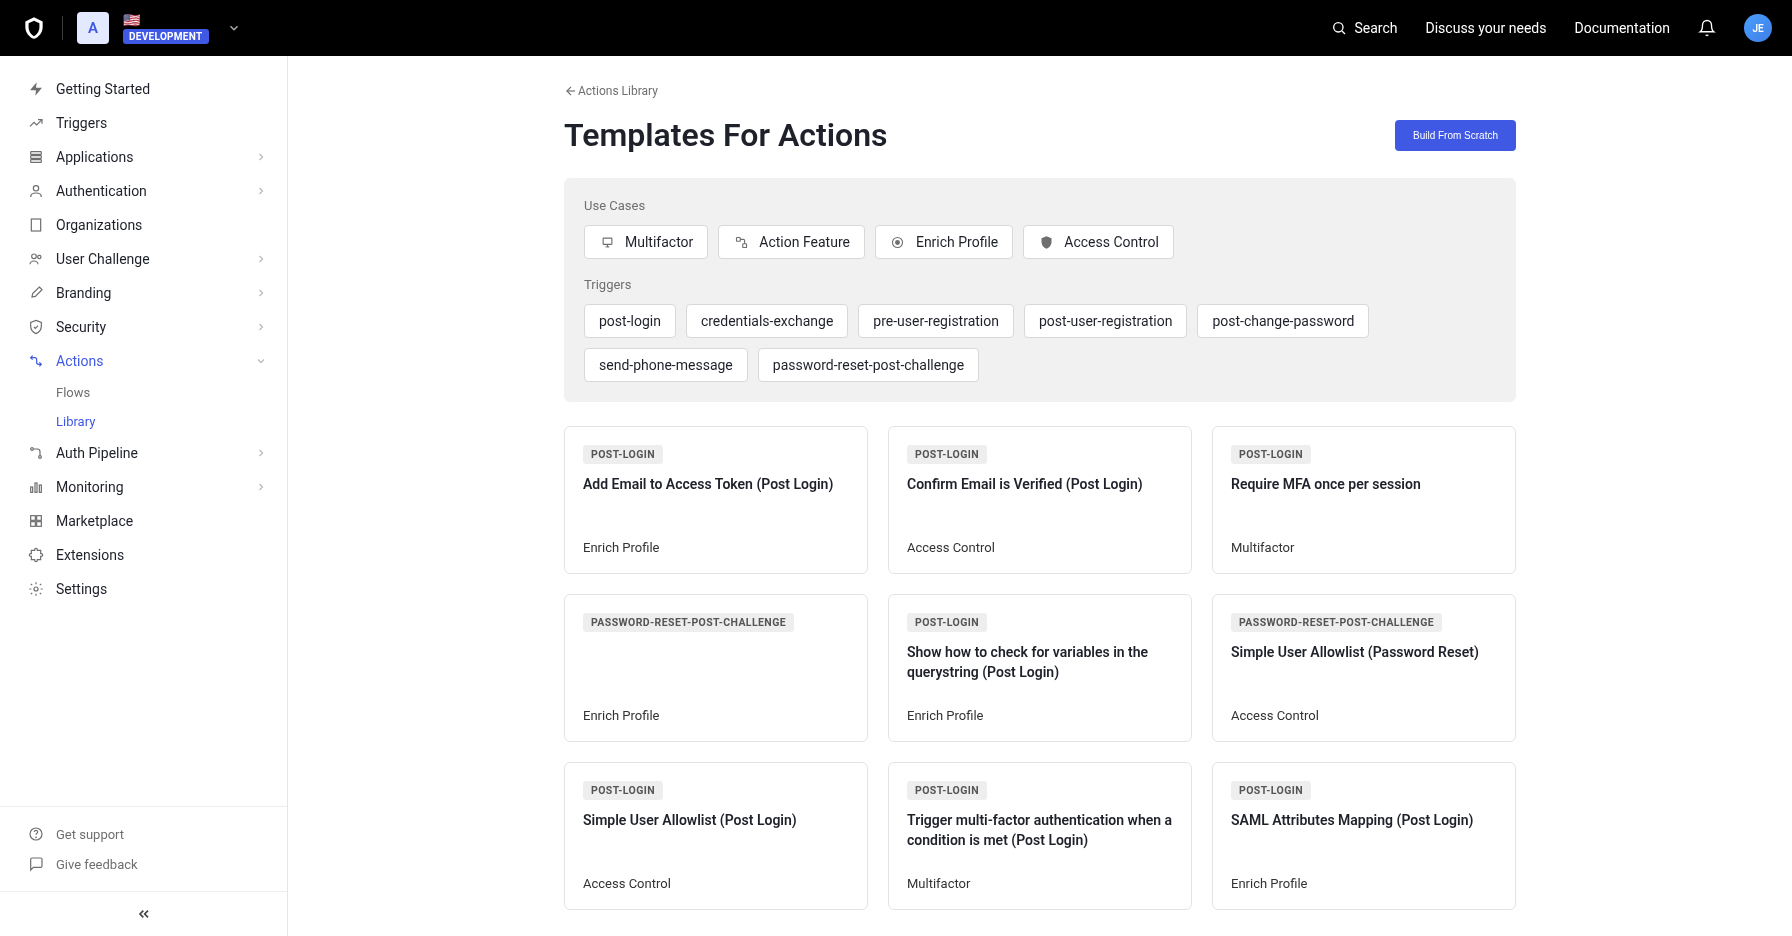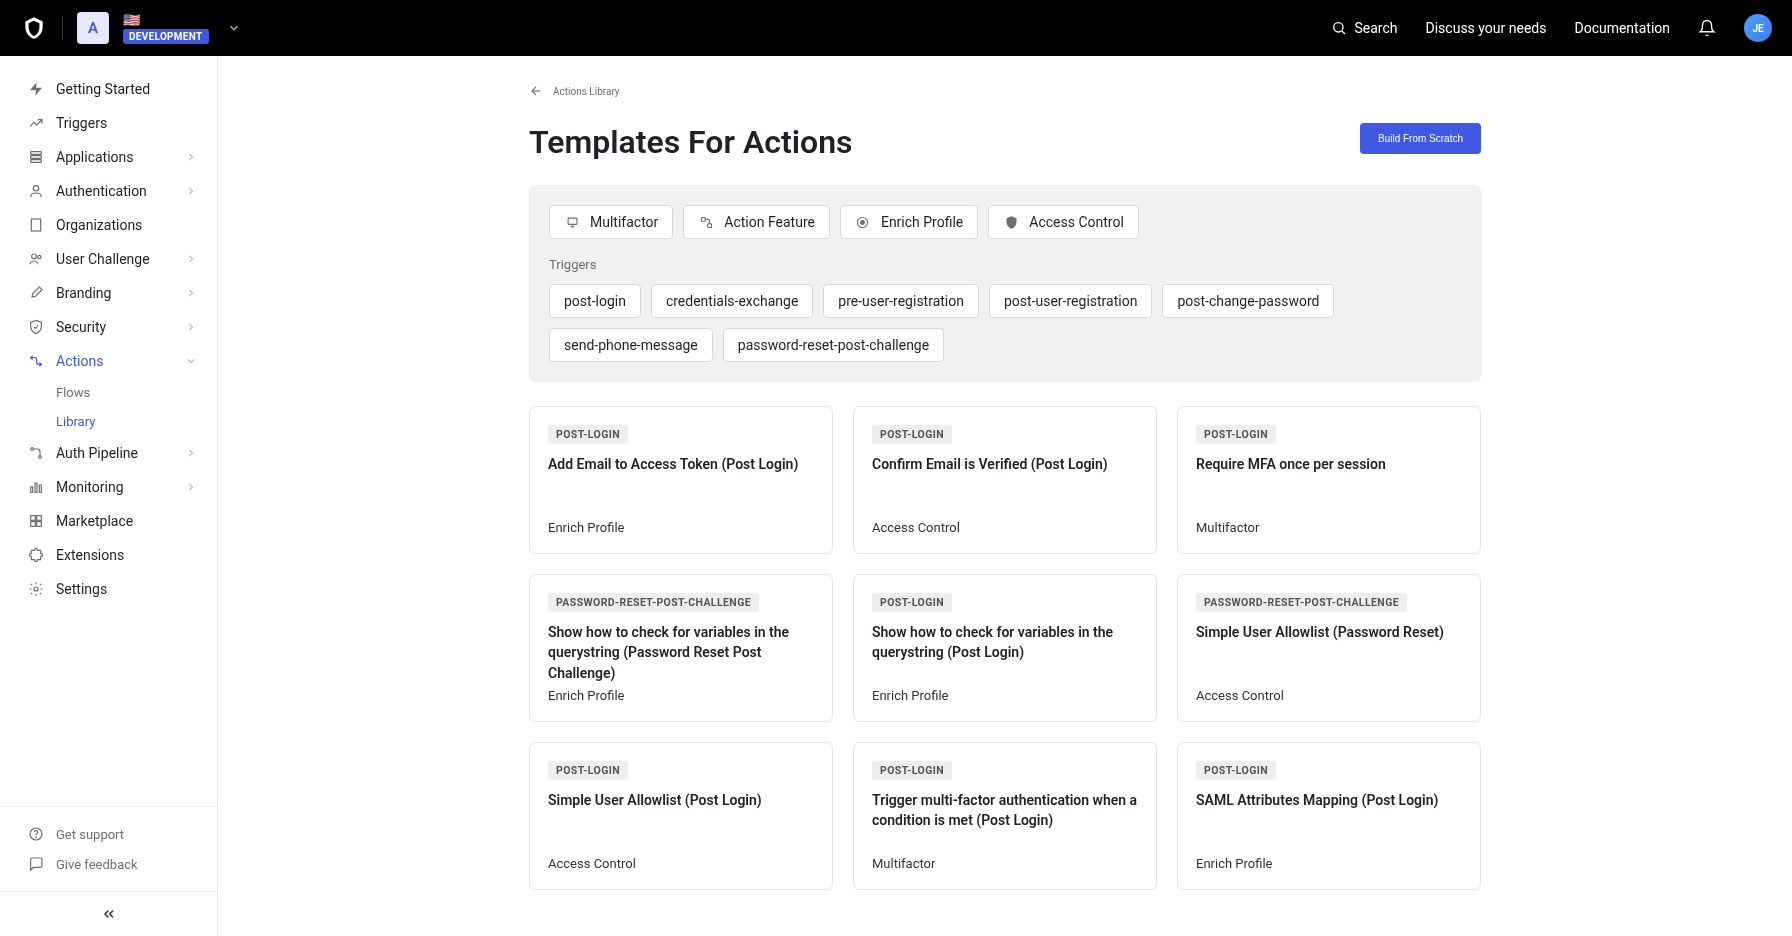--- a/index.html
+++ b/index.html
@@ -16,41 +16,41 @@
 .env-badge { background: #3f59e4; color: #fff; font-size: 10px; font-weight: 700; padding: 2px 6px; border-radius: 3px; letter-spacing: 0.3px; }
 .chev-btn { color: #aaa; padding: 4px; cursor: pointer; }
 .topnav .right { margin-left: auto; display: flex; align-items: center; gap: 28px; }
 .search-link { display: flex; align-items: flex-end; gap: 8px; color: #fff; cursor: pointer; font-size: 14px; }
 .toplink { color: #fff; cursor: pointer; font-size: 14px; }
 .bell-icon { color: #fff; cursor: pointer; }
 .avatar { width: 28px; height: 28px; border-radius: 50%; background: linear-gradient(135deg, #4a9eff, #3f7fe4); color: #fff; font-size: 10px; font-weight: 600; display: flex; align-items: center; justify-content: center; cursor: pointer; }
 
 
 .app { display: flex; height: calc(100vh - 56px); }
-.sidebar { width: 218px; border-right: 1px solid #e6e6e6; display: flex; flex-direction: column; padding: 16px 0 0 0; }
+.sidebar { width: 288px; border-right: 1px solid #e6e6e6; display: flex; flex-direction: column; padding: 16px 0 0 0; }
 .side-scroll { flex: 1; overflow-y: auto; }
 .side-item { display: flex; align-items: center; gap: 12px; padding: 9px 20px 9px 28px; cursor: pointer; position: relative; }
 .side-item .icon { width: 16px; height: 16px; color: #6f6f6f; display: flex; align-items: center; justify-content: center; flex-shrink: 0; }
 .side-item .label { flex: 1; font-size: 14px; }
 .side-item .chev { color: #bbb; }
 .side-item.active .label { color: #3f59e4; }
 .side-item.active .icon { color: #3f59e4; }
 .sub-item { padding: 7px 20px 7px 56px; font-size: 13px; color: #6f6f6f; cursor: pointer; }
 .sub-item.active { color: #3f59e4; }
 .side-bottom { border-top: 1px solid #eee; padding: 12px 0; }
 .side-bottom-item { display: flex; align-items: center; gap: 12px; padding: 7px 28px; color: #6f6f6f; font-size: 13px; cursor: pointer; }
 .collapse-row { display: flex; justify-content: center; padding: 14px 0; border-top: 1px solid #eee; }
 .collapse-btn { color: #444; cursor: pointer; }
 
 
 .main { flex: 1; overflow-y: auto; padding: 28px 0 40px 0; }
 .content { max-width: 1000px; margin: 0 auto; padding: 0 24px; }
-.back-link { display: flex; align-items: center; gap: 10px; color: #6f6f6f; font-size: 10px; cursor: pointer; margin-bottom: 18px; }
+.back-link { display: flex; align-items: center; color: #6f6f6f; font-size: 12px; cursor: pointer; margin-bottom: 18px; }
 .page-header { display: flex; align-items: center; justify-content: space-between; margin-bottom: 24px; }
-.page-title { font-size: 32px; font-weight: 600; margin-top: 7px; }
+.page-title { font-size: 32px; font-weight: 600; }
 .build-btn { background: #3f59e4; color: #fff; border: none; border-radius: 4px; padding: 10px 18px; font-size: 10px; font-weight: 500; cursor: pointer; }
 
 .filter-panel { background: #f1f1f1; border-radius: 6px; padding: 20px; margin-bottom: 24px; }
 .filter-label { color: #6f6f6f; font-size: 13px; margin-bottom: 12px; }
 .chip-row { display: flex; flex-wrap: wrap; gap: 10px; margin-bottom: 18px; }
 .chip-row:last-child { margin-bottom: 0; }
 .chip { background: #fff; border: 1px solid #d8d8d8; border-radius: 4px; padding: 8px 14px; font-size: 14px; cursor: pointer; display: flex; align-items: center; gap: 10px; }
 .chip .ci { width: 16px; height: 16px; color: #6f6f6f; display: flex; align-items: center; justify-content: center; }
 
 .cards-grid { display: grid; grid-template-columns: repeat(3, 1fr); gap: 20px; }
@@ -323,20 +323,21 @@
             <polyline points="12 19 5 12 12 5"></polyline>
           </svg>
         <span>Actions Library</span>
       </div>
       <div class="page-header">
         <h1 class="page-title">Templates For Actions</h1>
         <button class="build-btn">Build From Scratch</button>
       </div>
 
       <div class="filter-panel">
+        <div class="filter-label">Use Cases</div>
         <div class="chip-row" id="usecase-chips">
             <div class="chip">
               <span class="ci">
                 <svg width="15" height="15" viewBox="0 0 24 24" fill="none" stroke="currentColor" stroke-width="1.8">
                   <rect x="5" y="5" width="14" height="10" rx="1"></rect>
                   <line x1="9" y1="19" x2="15" y2="19"></line>
                   <line x1="12" y1="15" x2="12" y2="19"></line>
                 </svg>
               </span>
               <span>Multifactor</span>
@@ -406,21 +407,20 @@
     <div class="card-title">Confirm Email is Verified (Post Login)</div>
     <div class="card-use">Access Control</div>
           </div>
           <div class="card">
     <span class="card-trigger">POST-LOGIN</span>
     <div class="card-title">Require MFA once per session</div>
     <div class="card-use">Multifactor</div>
           </div>
           <div class="card">
     <span class="card-trigger">PASSWORD-RESET-POST-CHALLENGE</span>
-    <div class="card-title">Show how to check for variables in the querystring (Password Reset Post Challenge)</div>
     <div class="card-use">Enrich Profile</div>
           </div>
           <div class="card">
     <span class="card-trigger">POST-LOGIN</span>
     <div class="card-title">Show how to check for variables in the querystring (Post Login)</div>
     <div class="card-use">Enrich Profile</div>
           </div>
           <div class="card">
     <span class="card-trigger">PASSWORD-RESET-POST-CHALLENGE</span>
     <div class="card-title">Simple User Allowlist (Password Reset)</div>

